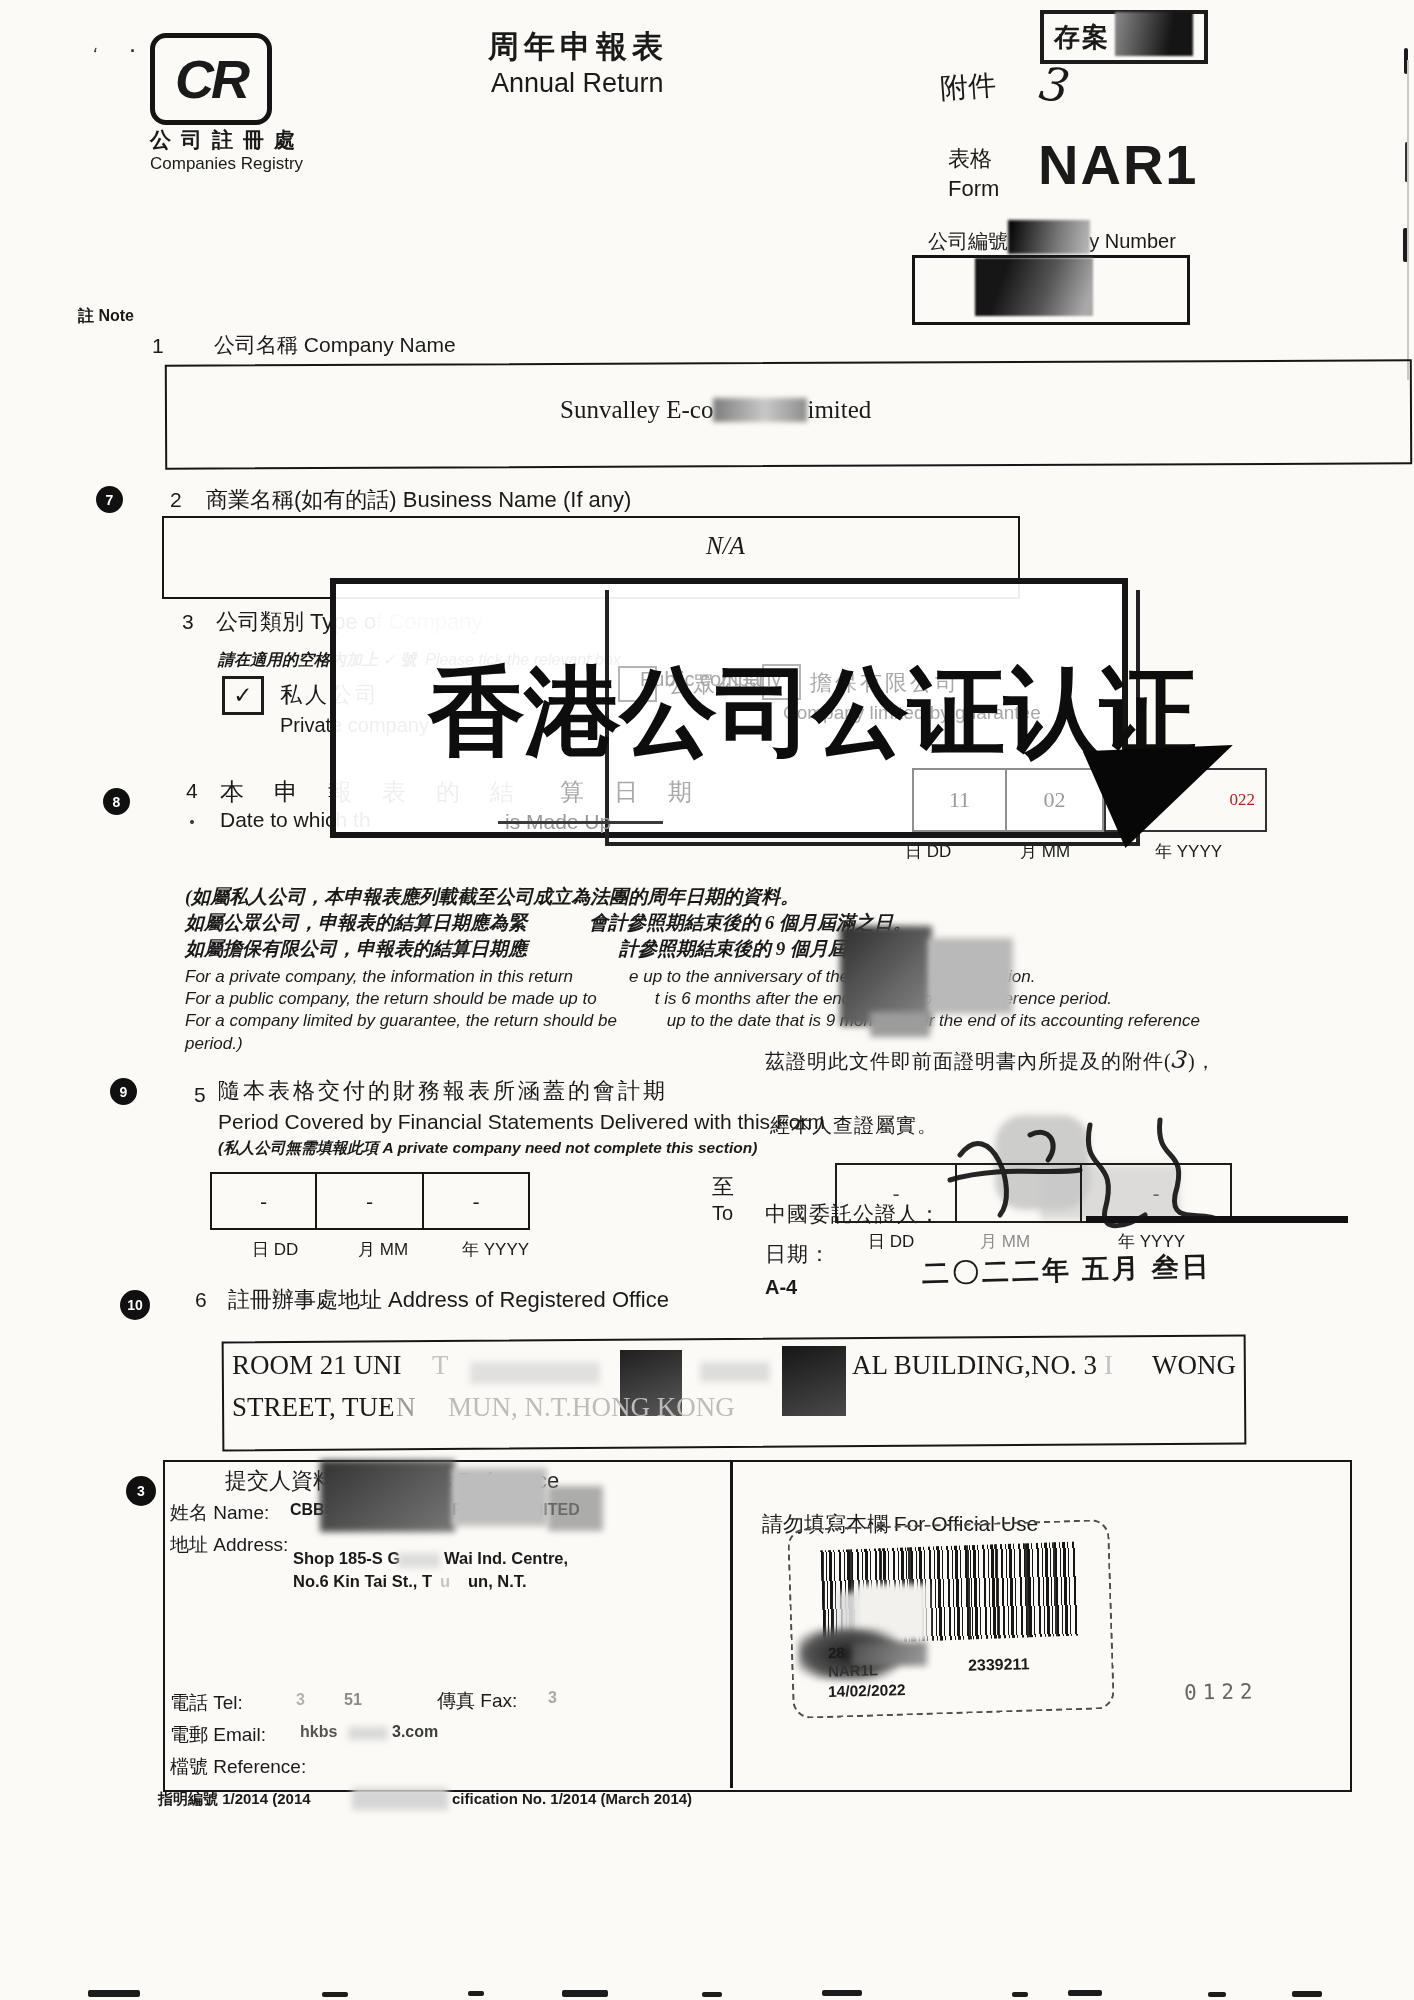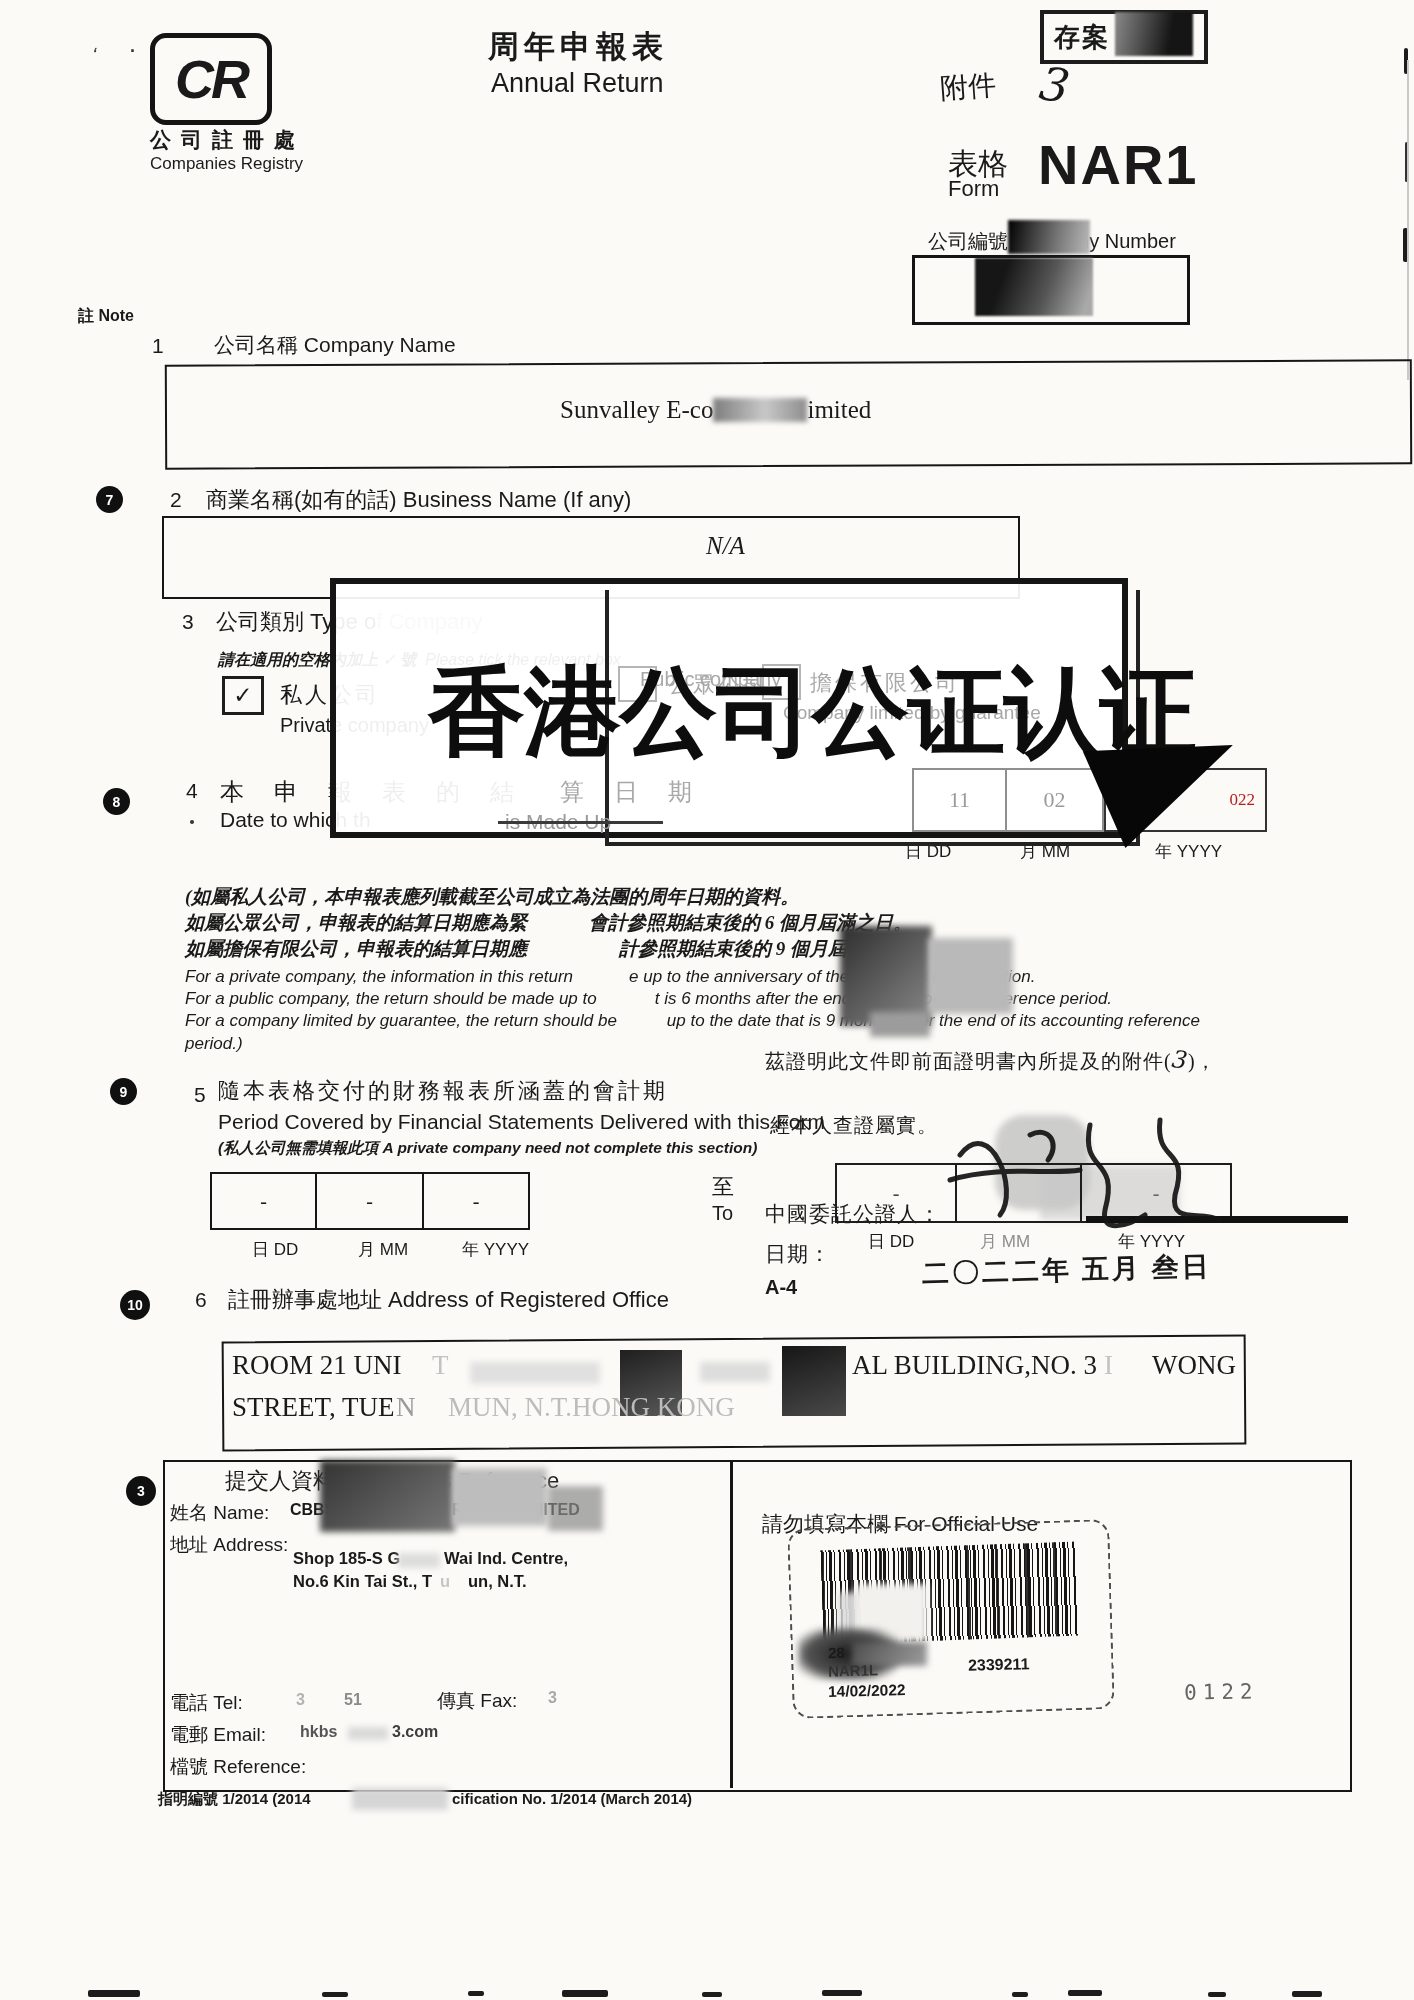--- a/index.html
+++ b/index.html
@@ -17,21 +17,21 @@
            display:flex;align-items:center;justify-content:center;font-size:54px;font-weight:900;font-style:italic;letter-spacing:-3px;}
   .reg-cn{left:150px;top:126px;font-size:21px;letter-spacing:10px;font-weight:bold;white-space:nowrap;}
   .reg-en{left:150px;top:154px;font-size:17px;}
   .title-cn{left:488px;top:26px;font-size:31px;letter-spacing:5px;font-weight:600;}
   .title-en{left:491px;top:68px;font-size:27px;}
   .stamp-filed{left:1040px;top:10px;width:150px;height:46px;border:4px solid #1c1c1c;display:flex;align-items:center;
                padding-left:10px;font-size:26px;font-weight:bold;letter-spacing:2px;}
   .stamp-blob{left:1115px;top:12px;width:78px;height:44px;background:linear-gradient(100deg,#8a8a8a,#151515 70%);filter:blur(1px);}
   .annex{left:940px;top:68px;font-size:28px;font-family:"DejaVu Serif",serif;transform:rotate(-4deg);}
   .annex-no{left:1040px;top:58px;font-size:46px;font-family:"DejaVu Serif",serif;font-style:italic;transform:rotate(9deg);}
-  .form-cn{left:948px;top:144px;font-size:30px;}
+  .form-cn{left:948px;top:144px;font-size:22px;}
   .form-en{left:948px;top:176px;font-size:22px;}
   .form-code{left:1038px;top:132px;font-size:56px;font-weight:bold;letter-spacing:2px;}
   .cono-label{left:928px;top:228px;font-size:20px;white-space:nowrap;}
   .cono-smudge{left:1008px;top:220px;width:82px;height:34px;background:linear-gradient(100deg,#000,#777 60%,#bbb);filter:blur(1.5px);}
   .cono-box{left:912px;top:255px;width:272px;height:64px;border:3px solid #141414;}
   .cono-blob{left:975px;top:258px;width:118px;height:58px;background:linear-gradient(110deg,#161616 25%,#555 60%,#a9a9a9 92%);filter:blur(1px);}
   
   .note-lab{left:78px;top:306px;font-size:16px;font-weight:bold;}
   .ncirc{width:27px;height:27px;border-radius:50%;background:#101010;color:#fff;display:flex;align-items:center;
          justify-content:center;font-size:14px;font-weight:bold;}

